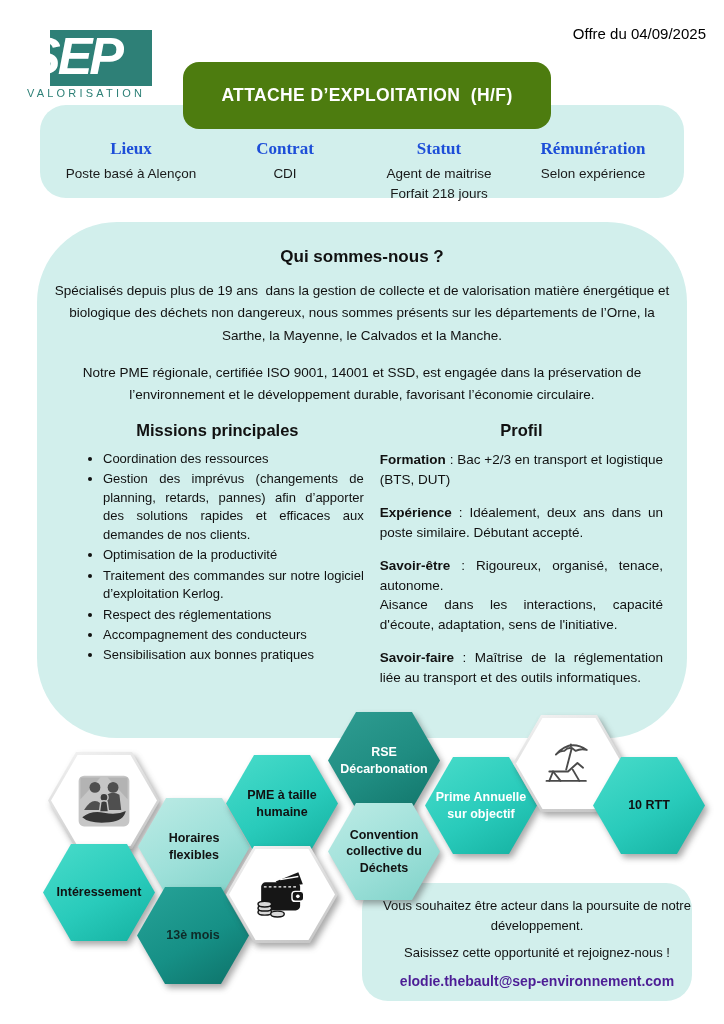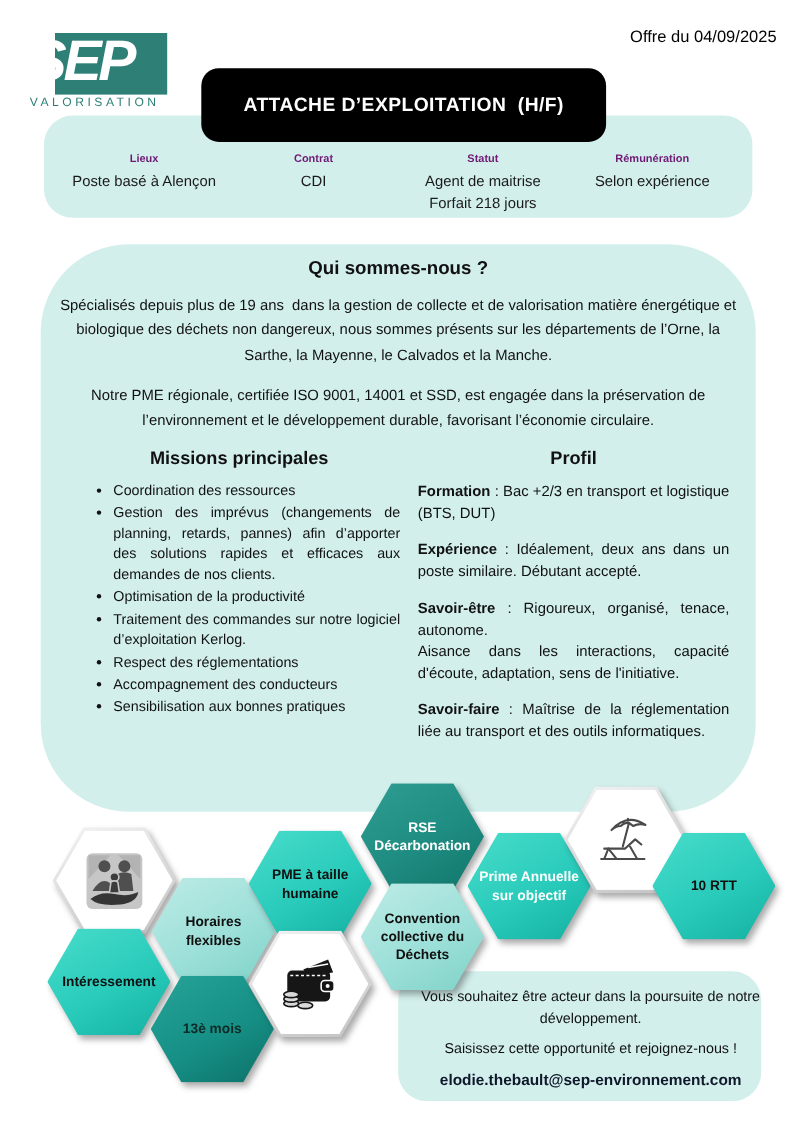--- a/index.html
+++ b/index.html
@@ -19,45 +19,45 @@
     letter-spacing:-3px;line-height:60px;
   }
   .logo-sub{
     left:27px;top:87px;font-size:11px;letter-spacing:3.2px;
     color:#2E8077;font-weight:500;
   }
   .offer-date{right:18px;top:25px;font-size:15px;color:#000;margin-left:40px;}
 
   .title-bar{
     left:183px;top:62px;width:368px;height:67px;
-    background:#000000;border-radius:16px;
+    background:#4d7c0f;border-radius:16px;
     display:flex;align-items:center;justify-content:center;
     z-index:3;
   }
   .title-bar .t{
     color:#fff;font-size:17.5px;font-weight:700;letter-spacing:.4px;
     white-space:pre-wrap;
   }
 
   
   .info-bar{
     left:40px;top:105px;width:644px;height:93px;
     background:#D2EFEC;border-radius:26px;
     display:flex;box-sizing:border-box;
     padding:34px 14px 0 14px;z-index:1;
   }
   .info-col{flex:1;text-align:center;}
-  .info-label{font-size:10px;font-weight:700;color:#701a75;}
+  .info-label{font-size:17px;font-weight:700;color:#1d4ed8;font-family:Liberation Serif, serif;}
   .info-value{font-size:13.5px;color:#1a1a1a;margin-top:5px;line-height:1.45;}
 
   
   .about-panel{
     left:37px;top:222px;width:650px;height:516px;
     background:#D2EFEC;border-radius:80px;
-    box-sizing:border-box;padding-top:12px;z-index:0;
+    box-sizing:border-box;padding-top:25px;z-index:0;
   }
   .qs-title{text-align:center;font-size:17px;font-weight:800;}
   .qs-p1{
     width:616px;margin:13px auto 0;text-align:center;
     font-size:13.5px;line-height:1.66;white-space:pre-wrap;
   }
   .qs-p2{width:568px;margin:15px auto 3px;text-align:center;font-size:13.5px;line-height:1.62;}
   .cols{display:flex;margin-top:15px;padding:0 24px 0 34px;}
   .col-missions{width:304px;}
   .col-profil{width:294px;margin-left:16px;}
@@ -104,21 +104,21 @@
   .hx-rtt{left:593px;top:757px;}
 
   
   .cta-box{
     left:362px;top:883px;width:330px;height:118px;
     background:#D2EFEC;border-radius:26px;z-index:1;
     box-sizing:border-box;padding-top:13px;text-align:center;padding-left:20px;
   }
   .cta-l1{width:308px;margin:0 auto;font-size:13px;line-height:1.5;color:#111;}
   .cta-l2{margin-top:10px;font-size:13px;color:#111;}
-  .cta-email{margin-top:11px;font-size:14px;font-weight:800;color:#0f172a;}
+  .cta-email{margin-top:11px;font-size:14px;font-weight:800;color:#4c1d95;}
 </style>
 </head>
 <body>
 
 <div class="abs logo-rect"></div>
 <div class="abs logo-sep">SEP</div>
 <div class="abs logo-sub">VALORISATION</div>
 
 <div class="abs offer-date">Offre du 04/09/2025</div>
 

